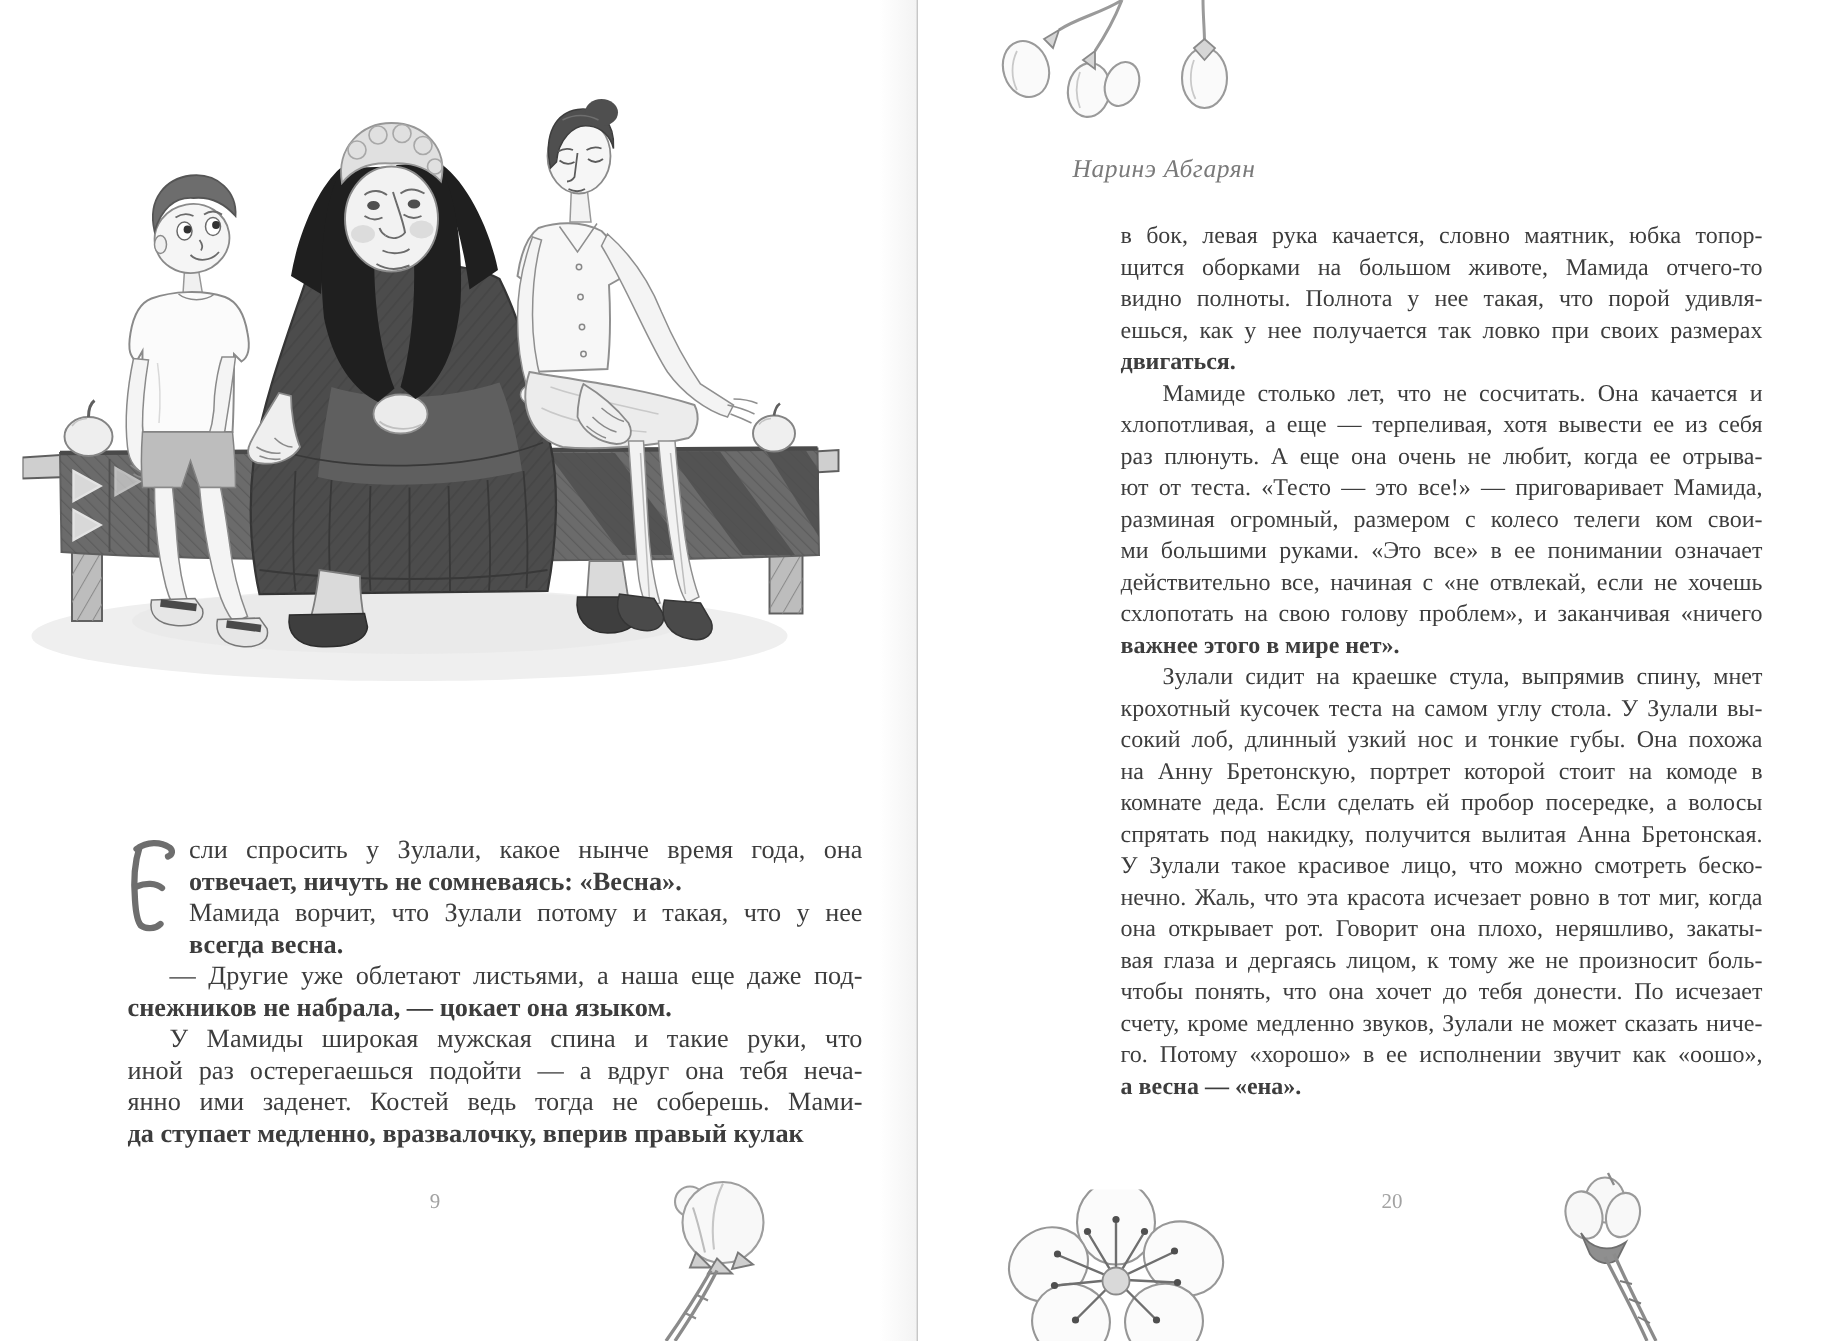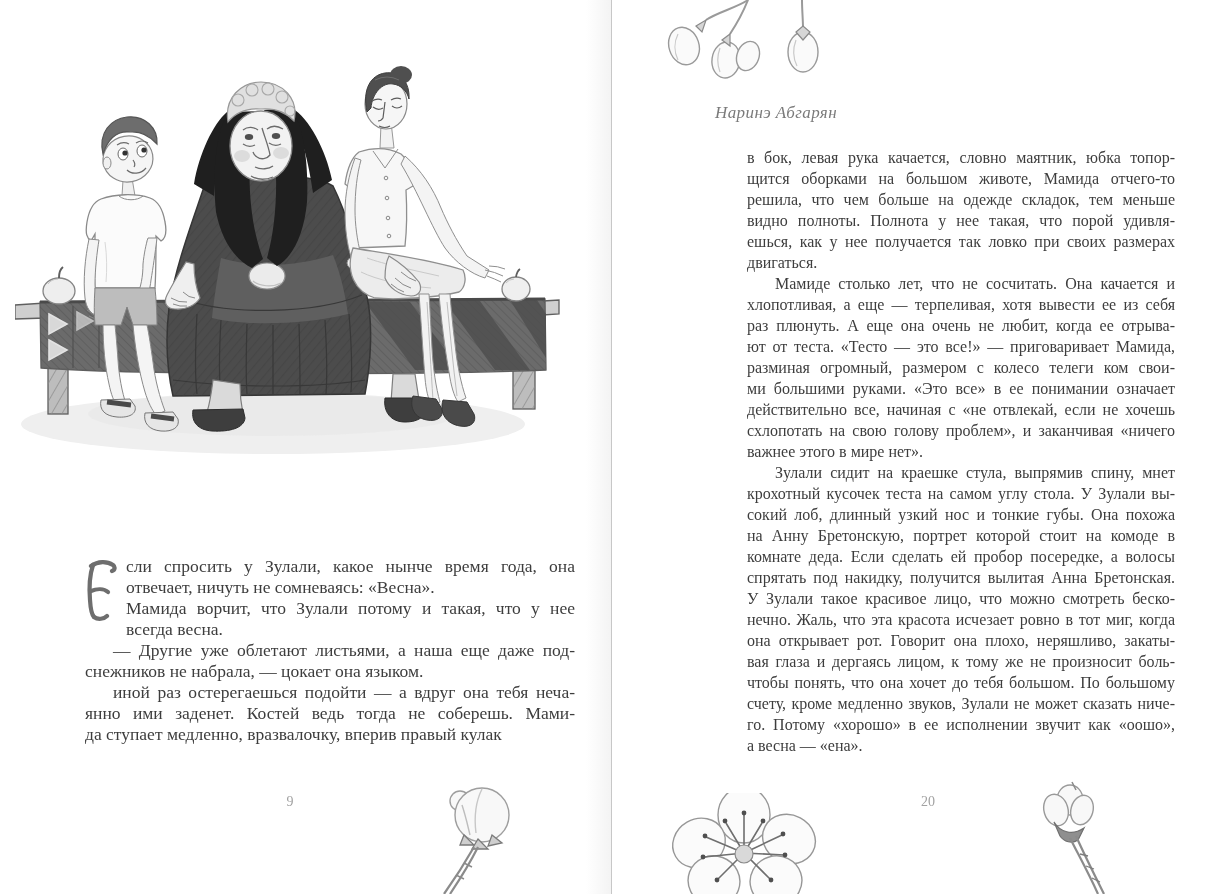--- a/index.html
+++ b/index.html
@@ -13,21 +13,21 @@
               background:linear-gradient(to right, rgba(255,255,255,0), rgba(140,140,140,.10));}
   .spine-line{position:absolute;left:611px;top:0;width:2px;height:894px;background:#c7c7c7;}
   .spine-right{position:absolute;left:613px;top:0;width:40px;height:894px;
                background:linear-gradient(to right, rgba(120,120,120,.20), rgba(150,150,150,.07) 45%, rgba(255,255,255,0));}
   
   .textblock{position:absolute;font-size:17.5px;line-height:21px;text-align:justify;}
   .tb-left{left:85px;top:544px;width:490px;margin-top:12px;}
   .tb-right{left:103px;top:147px;width:428px;font-size:16px;margin-left:32px;}
   .para{margin:0;}
   .line{overflow:hidden;height:21px;text-align:justify;text-align-last:justify;}
-  .line.last{text-align-last:left;}
+  .line.last{text-align-last:left;font-weight:bold;}
   .para.indent .line:first-child{text-indent:28px;}
   .dropcap{float:left;width:32px;height:63px;margin:2px 9px 0 0;}
   .dropcap .sr{display:block;width:0;height:0;overflow:hidden;font-size:0;}
   .running-head{position:absolute;left:103px;top:103px;width:428px;text-align:left;
                 font-style:italic;font-size:17px;color:#7a7a7a;letter-spacing:.4px;}
   .pagenum{position:absolute;width:40px;text-align:center;font-size:14px;color:#a2a2a2;}
   .pagenum-left{left:270px;top:794px;}
   .pagenum-right{left:296px;top:794px;}
   
   .art{position:absolute;}
@@ -260,20 +260,21 @@
         </div>
         <div class="para">
           <div class="line">Мамида ворчит, что Зулали потому и такая, что у нее</div>
           <div class="line last">всегда весна.</div>
         </div>
         <div class="para indent">
           <div class="line">— Другие уже облетают листьями, а наша еще даже под-</div>
           <div class="line last">снежников не набрала, — цокает она языком.</div>
         </div>
         <div class="para indent">
+          <div class="line">У Мамиды широкая мужская спина и такие руки, что</div>
           <div class="line">иной раз остерегаешься подойти — а вдруг она тебя неча-</div>
           <div class="line">янно ими заденет. Костей ведь тогда не соберешь. Мами-</div>
           <div class="line last">да ступает медленно, вразвалочку, вперив правый кулак</div>
         </div>
       </div>
 
     <div class="pagenum pagenum-left">9</div>
 
     <div class="art art-flower-bl">
       <svg width="105" height="111" viewBox="0 0 105 111">
@@ -328,21 +329,20 @@
         </g>
       </svg>
     </div>
 
     <div class="running-head">Наринэ Абгарян</div>
 
     <div class="textblock tb-right">
         <div class="para">
           <div class="line">в бок, левая рука качается, словно маятник, юбка топор-</div>
           <div class="line">щится оборками на большом животе, Мамида отчего-то</div>
-          <div class="line">решила, что чем больше на одежде складок, тем меньше</div>
           <div class="line">видно полноты. Полнота у нее такая, что порой удивля-</div>
           <div class="line">ешься, как у нее получается так ловко при своих размерах</div>
           <div class="line last">двигаться.</div>
         </div>
         <div class="para indent">
           <div class="line">Мамиде столько лет, что не сосчитать. Она качается и</div>
           <div class="line">хлопотливая, а еще — терпеливая, хотя вывести ее из себя</div>
           <div class="line">раз плюнуть. А еще она очень не любит, когда ее отрыва-</div>
           <div class="line">ют от теста. «Тесто — это все!» — приговаривает Мамида,</div>
           <div class="line">разминая огромный, размером с колесо телеги ком свои-</div>
@@ -355,21 +355,21 @@
           <div class="line">Зулали сидит на краешке стула, выпрямив спину, мнет</div>
           <div class="line">крохотный кусочек теста на самом углу стола. У Зулали вы-</div>
           <div class="line">сокий лоб, длинный узкий нос и тонкие губы. Она похожа</div>
           <div class="line">на Анну Бретонскую, портрет которой стоит на комоде в</div>
           <div class="line">комнате деда. Если сделать ей пробор посередке, а волосы</div>
           <div class="line">спрятать под накидку, получится вылитая Анна Бретонская.</div>
           <div class="line">У Зулали такое красивое лицо, что можно смотреть беско-</div>
           <div class="line">нечно. Жаль, что эта красота исчезает ровно в тот миг, когда</div>
           <div class="line">она открывает рот. Говорит она плохо, неряшливо, закаты-</div>
           <div class="line">вая глаза и дергаясь лицом, к тому же не произносит боль-</div>
-          <div class="line">чтобы понять, что она хочет до тебя большом. По большому</div>
+          <div class="line">чтобы понять, что она хочет до тебя донести. По исчезает</div>
           <div class="line">счету, кроме медленно звуков, Зулали не может сказать ниче-</div>
           <div class="line">го. Потому «хорошо» в ее исполнении звучит как «оошо»,</div>
           <div class="line last">а весна — «ена».</div>
         </div>
       </div>
 
     <div class="pagenum pagenum-right">20</div>
 
     <div class="art art-flower-bc">
       <svg width="152" height="101" viewBox="0 0 152 101">

